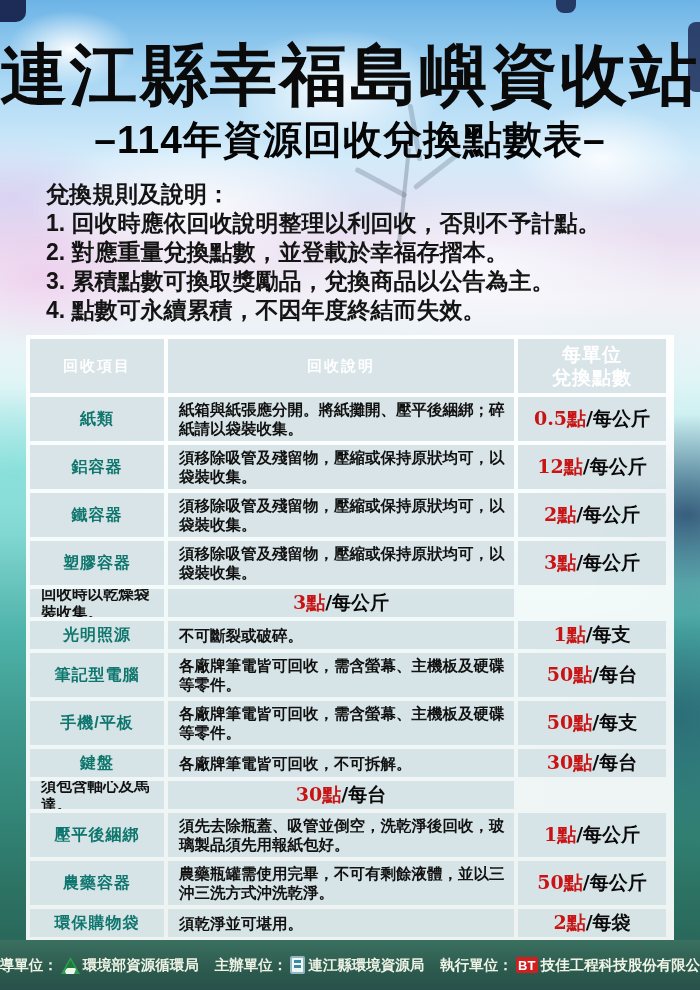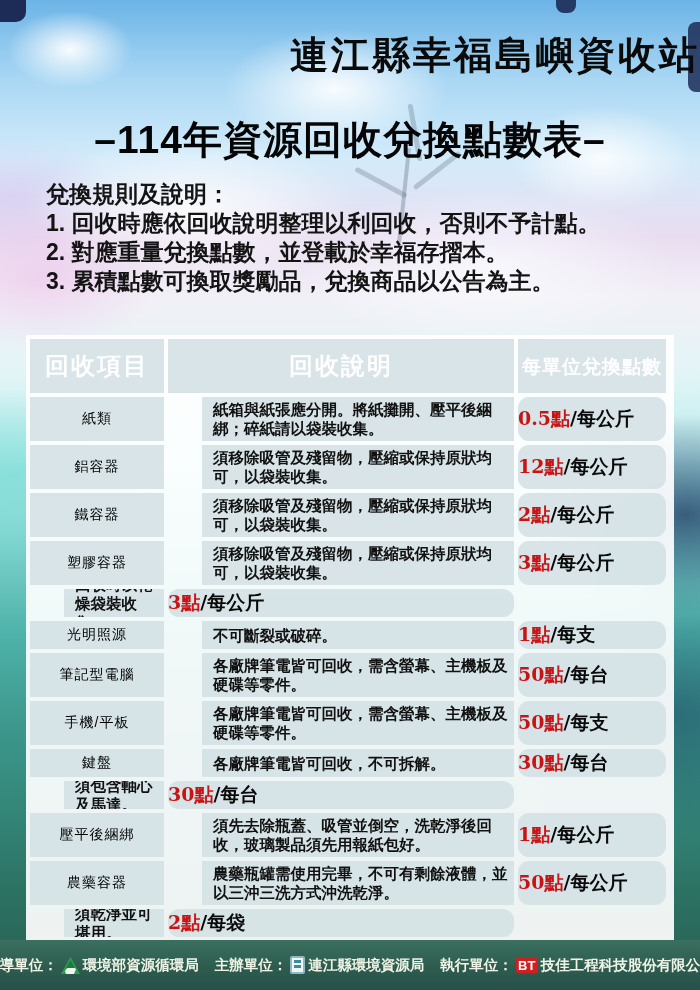--- a/index.html
+++ b/index.html
@@ -34,23 +34,23 @@
   
   .turbine{position:absolute;z-index:1;left:402px;top:148px;width:4px;height:95px;
     background:rgba(90,110,125,.35);transform:rotate(6deg);}
   .blade{position:absolute;z-index:1;width:58px;height:5px;background:rgba(90,110,125,.3);border-radius:3px;}
   .blade.b1{left:352px;top:180px;transform:rotate(28deg);}
   .blade.b2{left:408px;top:168px;transform:rotate(-38deg);}
   .blade.b3{left:386px;top:130px;transform:rotate(80deg);}
 
   
   .title{
-    position:absolute;z-index:2;left:0;top:30px;width:700px;text-align:right;
+    position:absolute;z-index:2;left:0;top:30px;width:700px;text-align:left;
     font-family:"DejaVu Serif","Liberation Serif",serif;
-    font-size:38px;font-weight:900;color:#0a0a0a;letter-spacing:3px;white-space:nowrap;
+    font-size:67px;font-weight:900;color:#0a0a0a;letter-spacing:3px;white-space:nowrap;
   }
   .subtitle{
     position:absolute;z-index:2;left:0;top:113px;width:700px;text-align:center;
     font-family:"Liberation Sans","DejaVu Sans",sans-serif;
     font-size:39px;font-weight:900;color:#050505;letter-spacing:1px;white-space:nowrap;
   }
   
   .rules{
     position:absolute;z-index:2;left:46px;top:180px;width:625px;
     font-size:23px;font-weight:700;color:#141414;line-height:29px;
@@ -59,29 +59,29 @@
   
   .points-table{
     position:absolute;z-index:2;left:26px;top:335px;width:648px;
     background:rgba(255,255,255,.92);padding:4px;
     display:flex;flex-direction:column;gap:4px;box-sizing:border-box;
   }
   .t-row{display:grid;grid-template-columns:134px 346px 148px;gap:4px;}
   .t-row .cell{display:flex;align-items:center;box-sizing:border-box;overflow:hidden;}
   .t-head{height:54px;}
   .t-head .cell{background:#2d7a8c;justify-content:center;color:#fff;
-    font-size:24px;font-weight:700;letter-spacing:2px;}
-  .t-head .cell.points-h{font-size:19px;line-height:23px;letter-spacing:1px;}
+    font-size:15px;font-weight:700;letter-spacing:2px;}
+  .t-head .cell.points-h{flex-direction:column;font-size:19px;line-height:23px;letter-spacing:1px;}
   .t-row.short{height:28px;}
   .t-row.tall{height:44px;}
   .t-row .cell{background:rgba(213,226,229,.93);}
-  .cell.item{justify-content:center;font-size:14px;font-weight:400;color:#000000;letter-spacing:1px;}
-  .cell.desc{padding:1px 6px 1px 11px;font-size:15.5px;font-weight:600;color:#111;line-height:19px;margin-left:34px;}
-  .cell.points{font-family:"DejaVu Serif","Liberation Serif",serif;
-    font-size:19px;font-weight:900;white-space:nowrap;border-radius:11px;}
+  .cell.item{justify-content:center;font-size:16px;font-weight:700;color:#0f766e;letter-spacing:1px;}
+  .cell.desc{padding:1px 6px 1px 11px;font-size:15.5px;font-weight:600;color:#111;line-height:19px;}
+  .cell.points{justify-content:center;font-family:"DejaVu Serif","Liberation Serif",serif;
+    font-size:19px;font-weight:900;white-space:nowrap;}
   .cell.points .red{color:#c81414;}
   .cell.points .unit{color:#0a0a0a;}
   
   .footer{
     position:absolute;z-index:3;left:0;bottom:0;width:700px;height:50px;
     background:linear-gradient(180deg,#3b7060 0%,#2d5c4f 55%,#27514a 100%);
     display:flex;align-items:center;justify-content:center;gap:16px;
     font-family:"DejaVu Serif","Liberation Serif",serif;
     font-size:14.5px;font-weight:900;color:#eff3e6;white-space:nowrap;
   }
@@ -108,20 +108,21 @@
 <div class="blade b3"></div>
 
 <div class="title">連江縣幸福島嶼資收站</div>
 <div class="subtitle">–114年資源回收兌換點數表–</div>
 
 <div class="rules">
   <div class="line">兌換規則及說明：</div>
   <div class="line">1. 回收時應依回收說明整理以利回收，否則不予計點。</div>
   <div class="line">2. 對應重量兌換點數，並登載於幸福存摺本。</div>
   <div class="line">3. 累積點數可換取獎勵品，兌換商品以公告為主。</div>
+  <div class="line">4. 點數可永續累積，不因年度終結而失效。</div>
 </div>
 
 <div class="points-table">
   <div class="t-row t-head">
     <div class="cell">回收項目</div>
     <div class="cell">回收說明</div>
     <div class="cell points-h">
       <span>每單位</span>
       <span>兌換點數</span>
     </div>
@@ -215,20 +216,21 @@
     </div>
     <div class="t-row tall">
       <div class="cell item">農藥容器</div>
       <div class="cell desc">農藥瓶罐需使用完畢，不可有剩餘液體，並以三沖三洗方式沖洗乾淨。</div>
       <div class="cell points">
         <span class="red">50點</span>
         <span class="unit">/每公斤</span>
       </div>
     </div>
     <div class="t-row short">
+      <div class="cell item">環保購物袋</div>
       <div class="cell desc">須乾淨並可堪用。</div>
       <div class="cell points">
         <span class="red">2點</span>
         <span class="unit">/每袋</span>
       </div>
     </div>
   </div>
 
 <div class="footer">
   <div class="grp">

